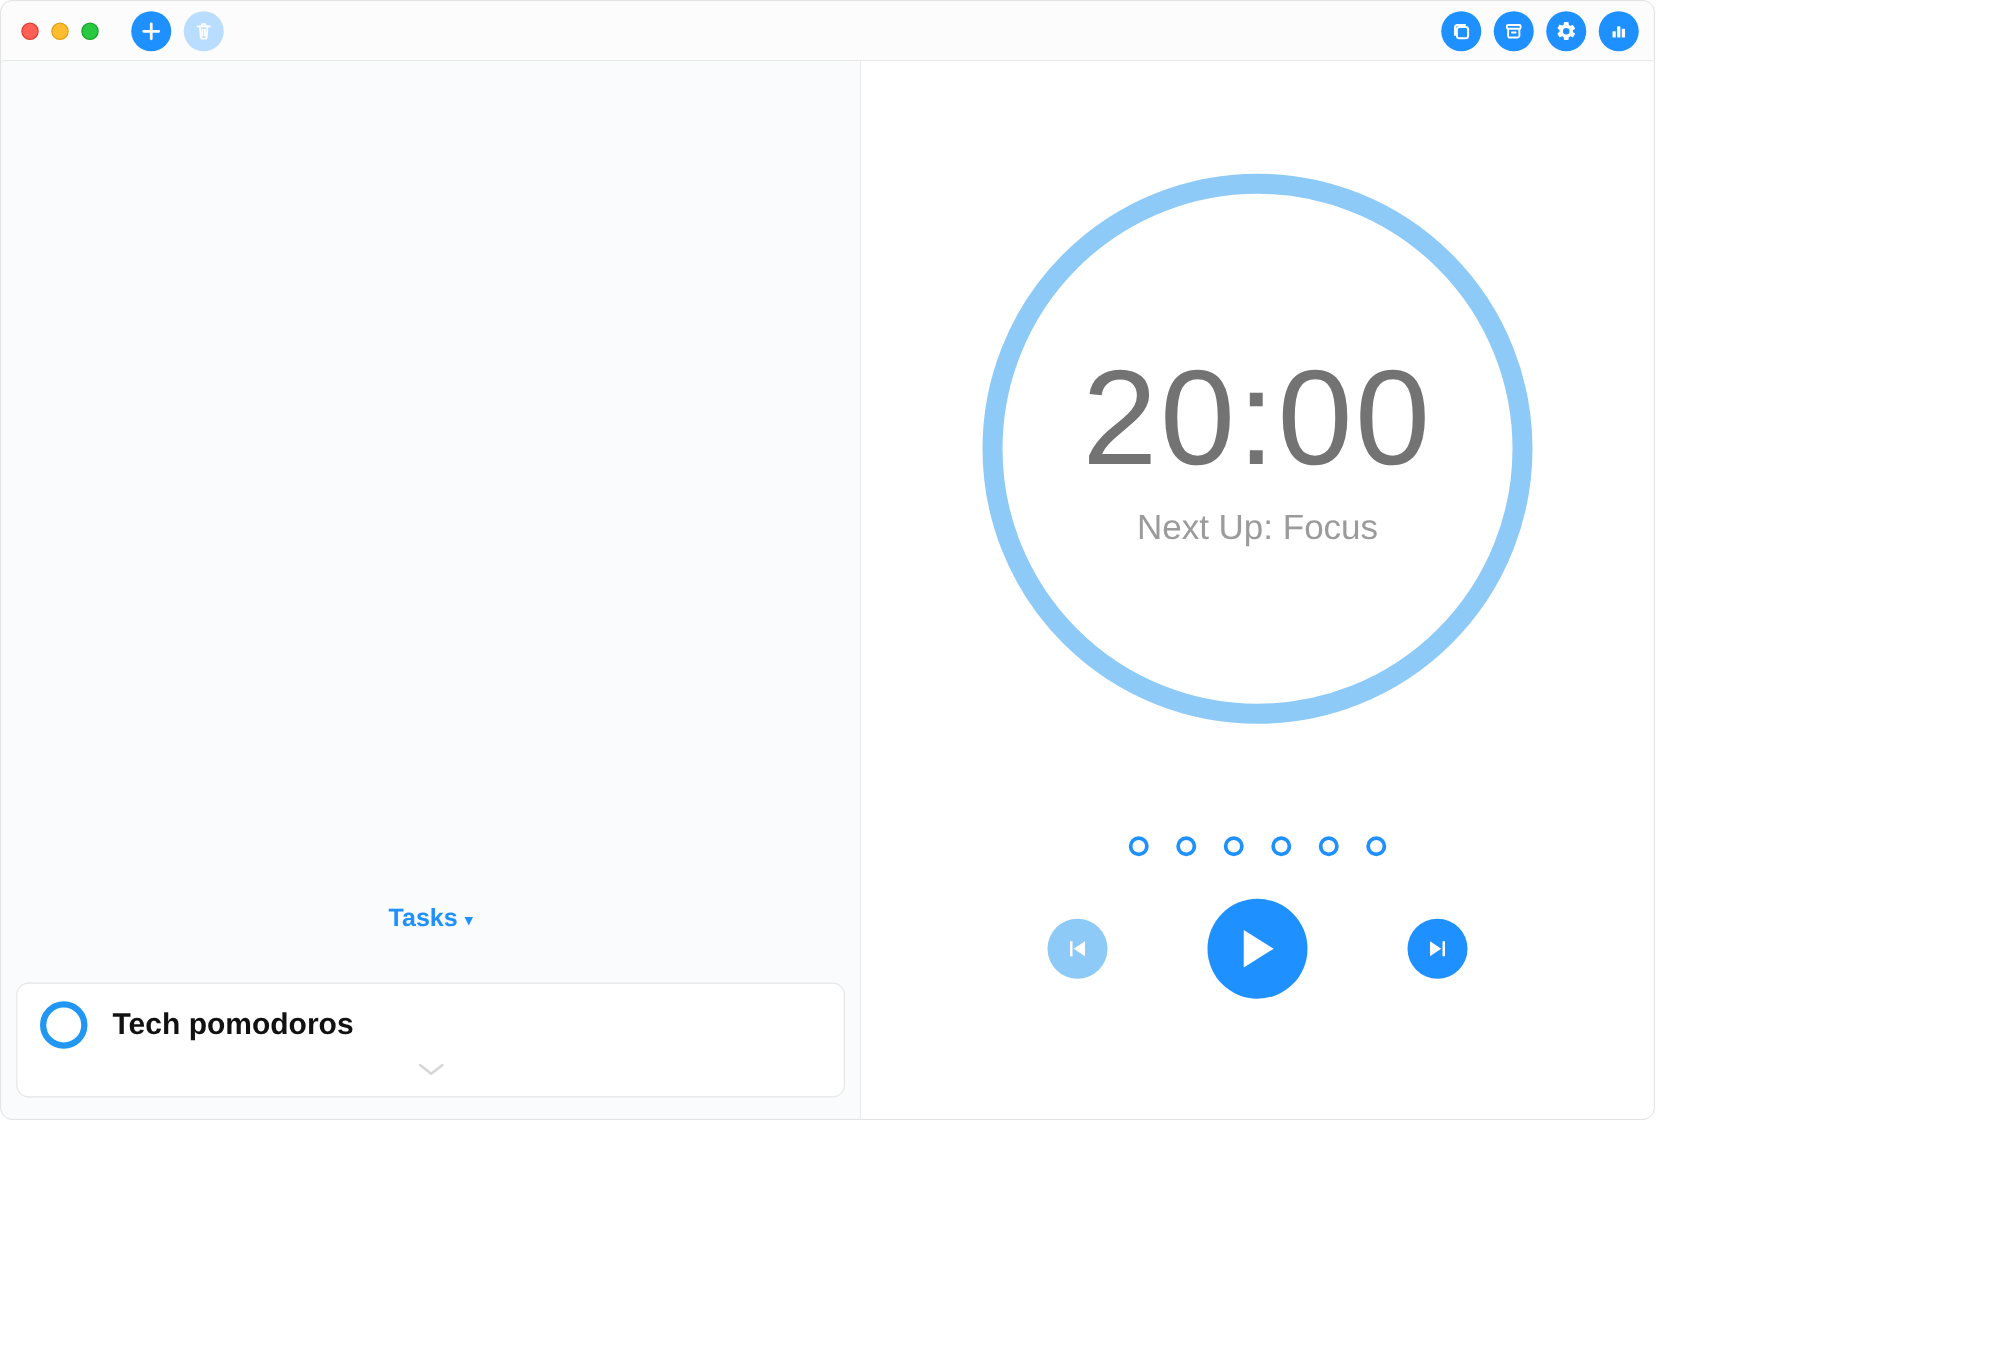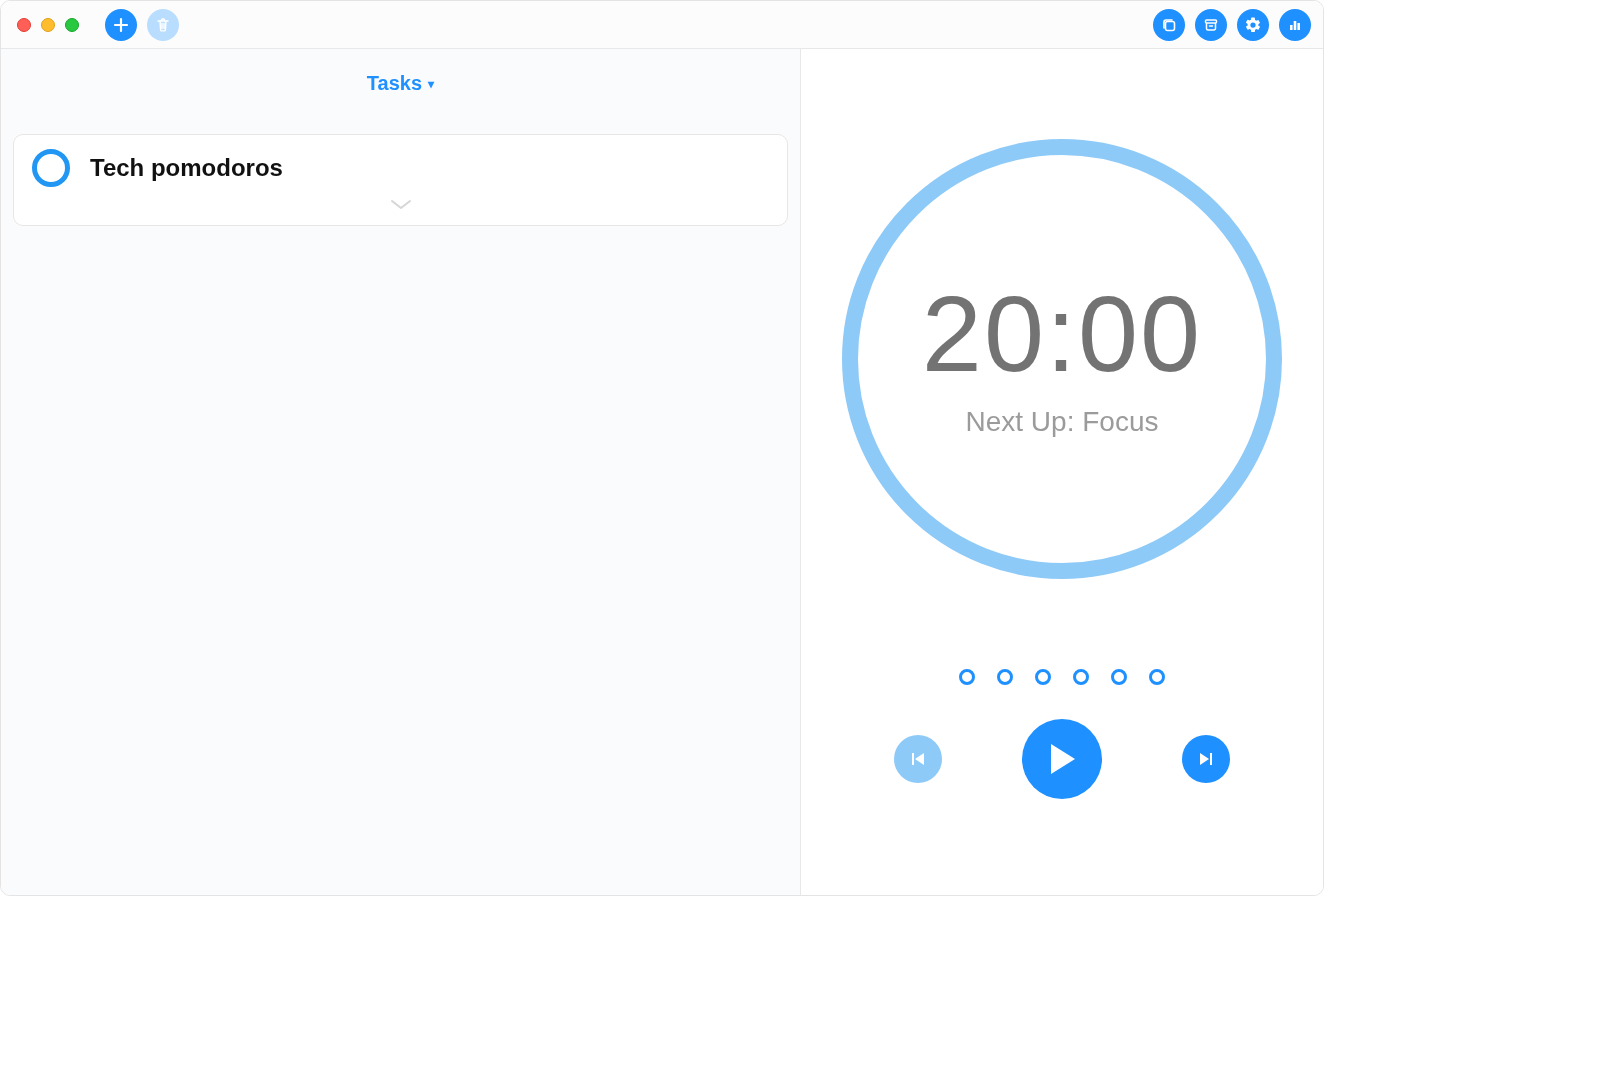--- a/index.html
+++ b/index.html
@@ -53,25 +53,26 @@
   }
   .tb-solid { background: #1e90ff; color: #fff; }
   .tb-muted { background: #b9ddff; color: #fff; }
   .tb-btn svg { display: block; }
   .content {
     flex: 1;
     display: flex;
     overflow: hidden;
   }
   .left-pane {
-    width: 800px;
+    width: 688px;
     border-right: 1px solid #e8e8e8;
     background: #fafbfc;
     display: flex;
     flex-direction: column;
+    justify-content: flex-end;
   }
   .tasks-header {
     height: 68px;
     display: flex;
     align-items: center;
     justify-content: center;
     color: #1e90ff;
     font-weight: 600;
     font-size: 20px;
     gap: 6px;

